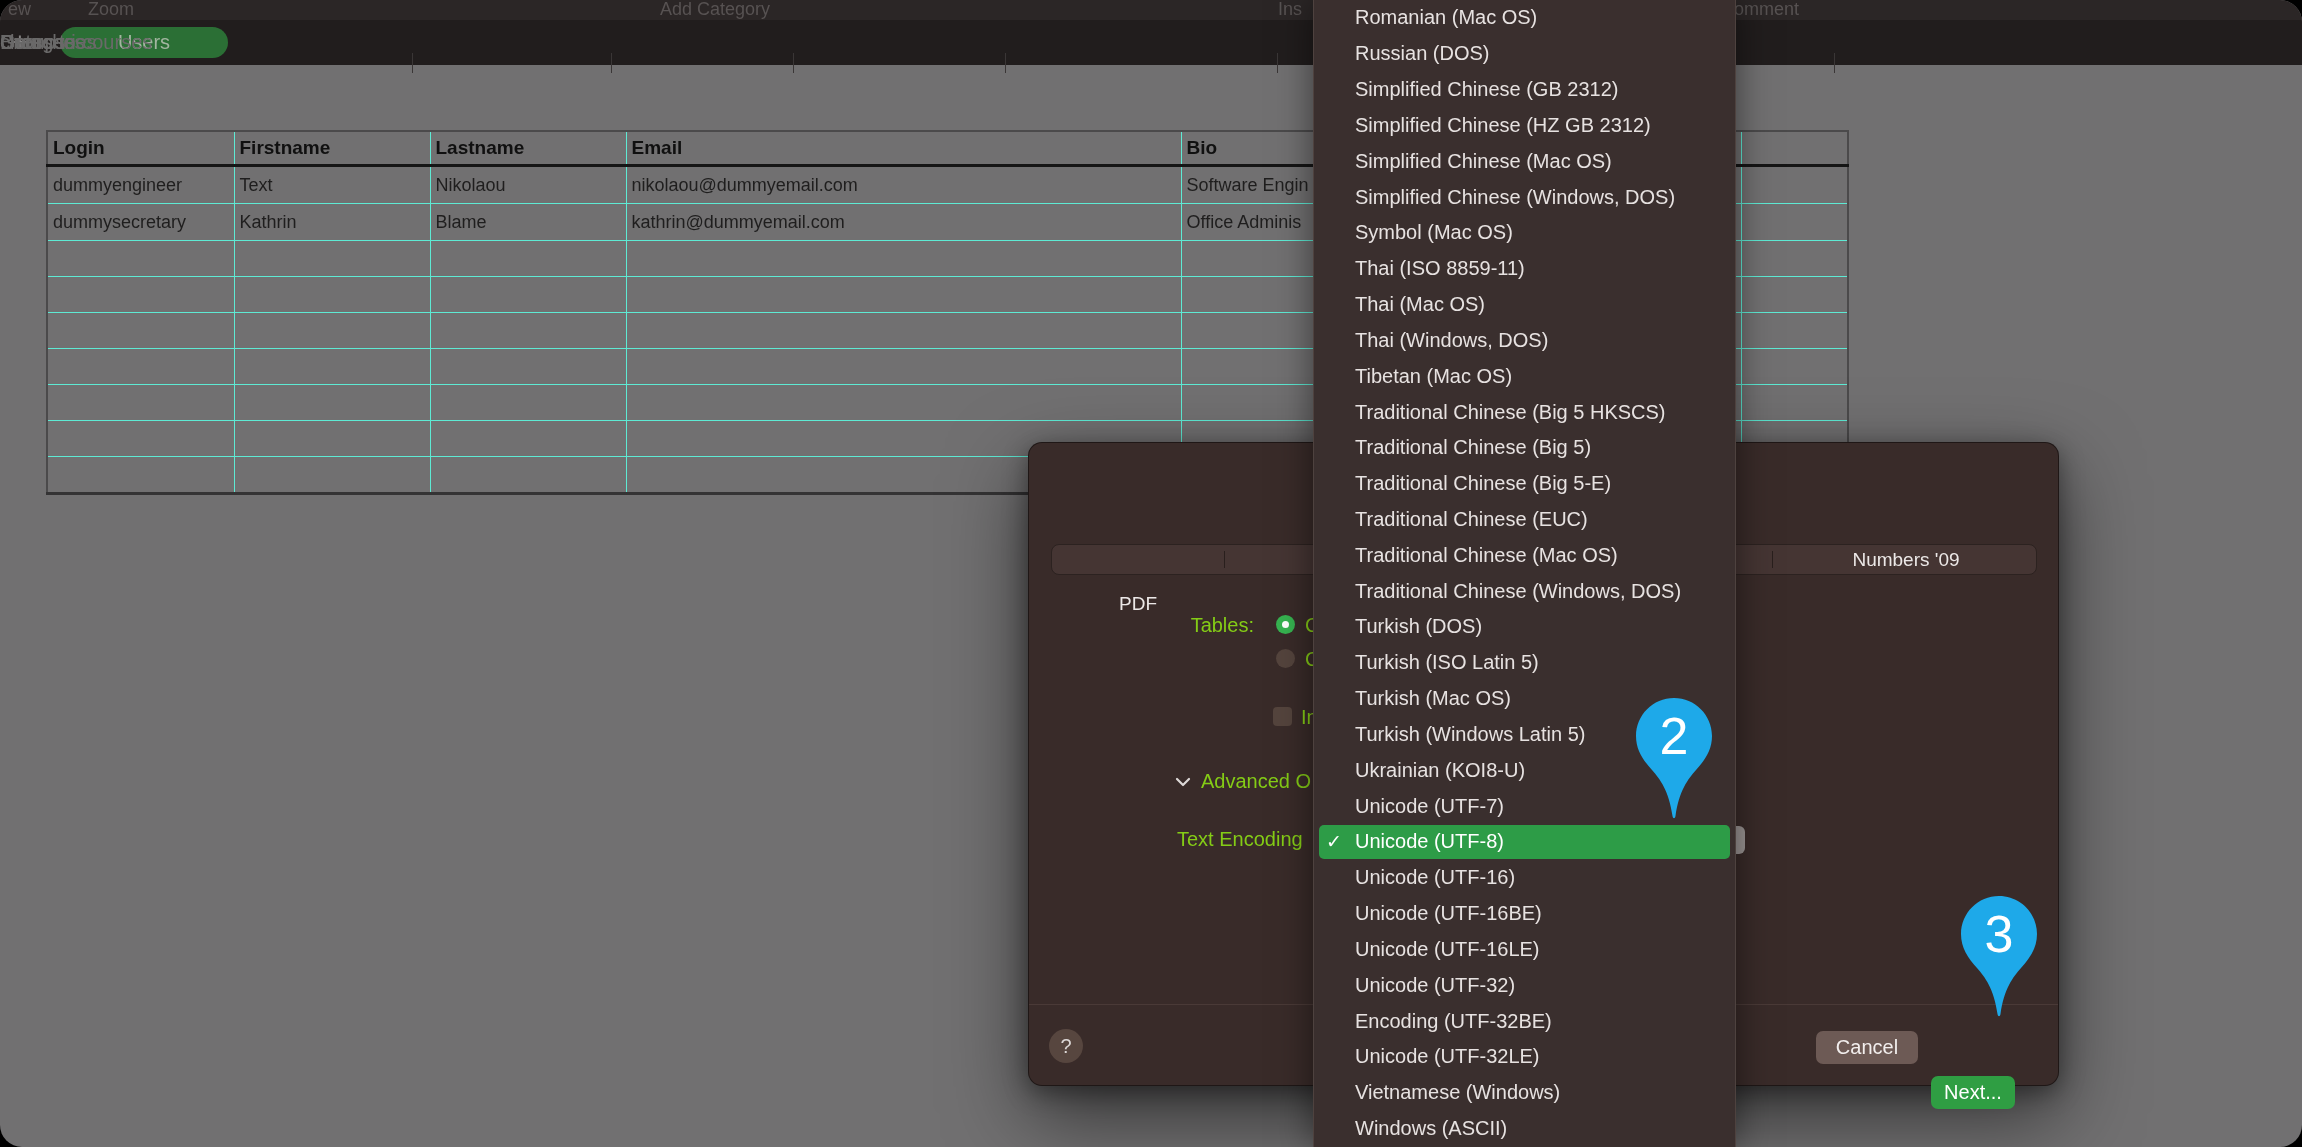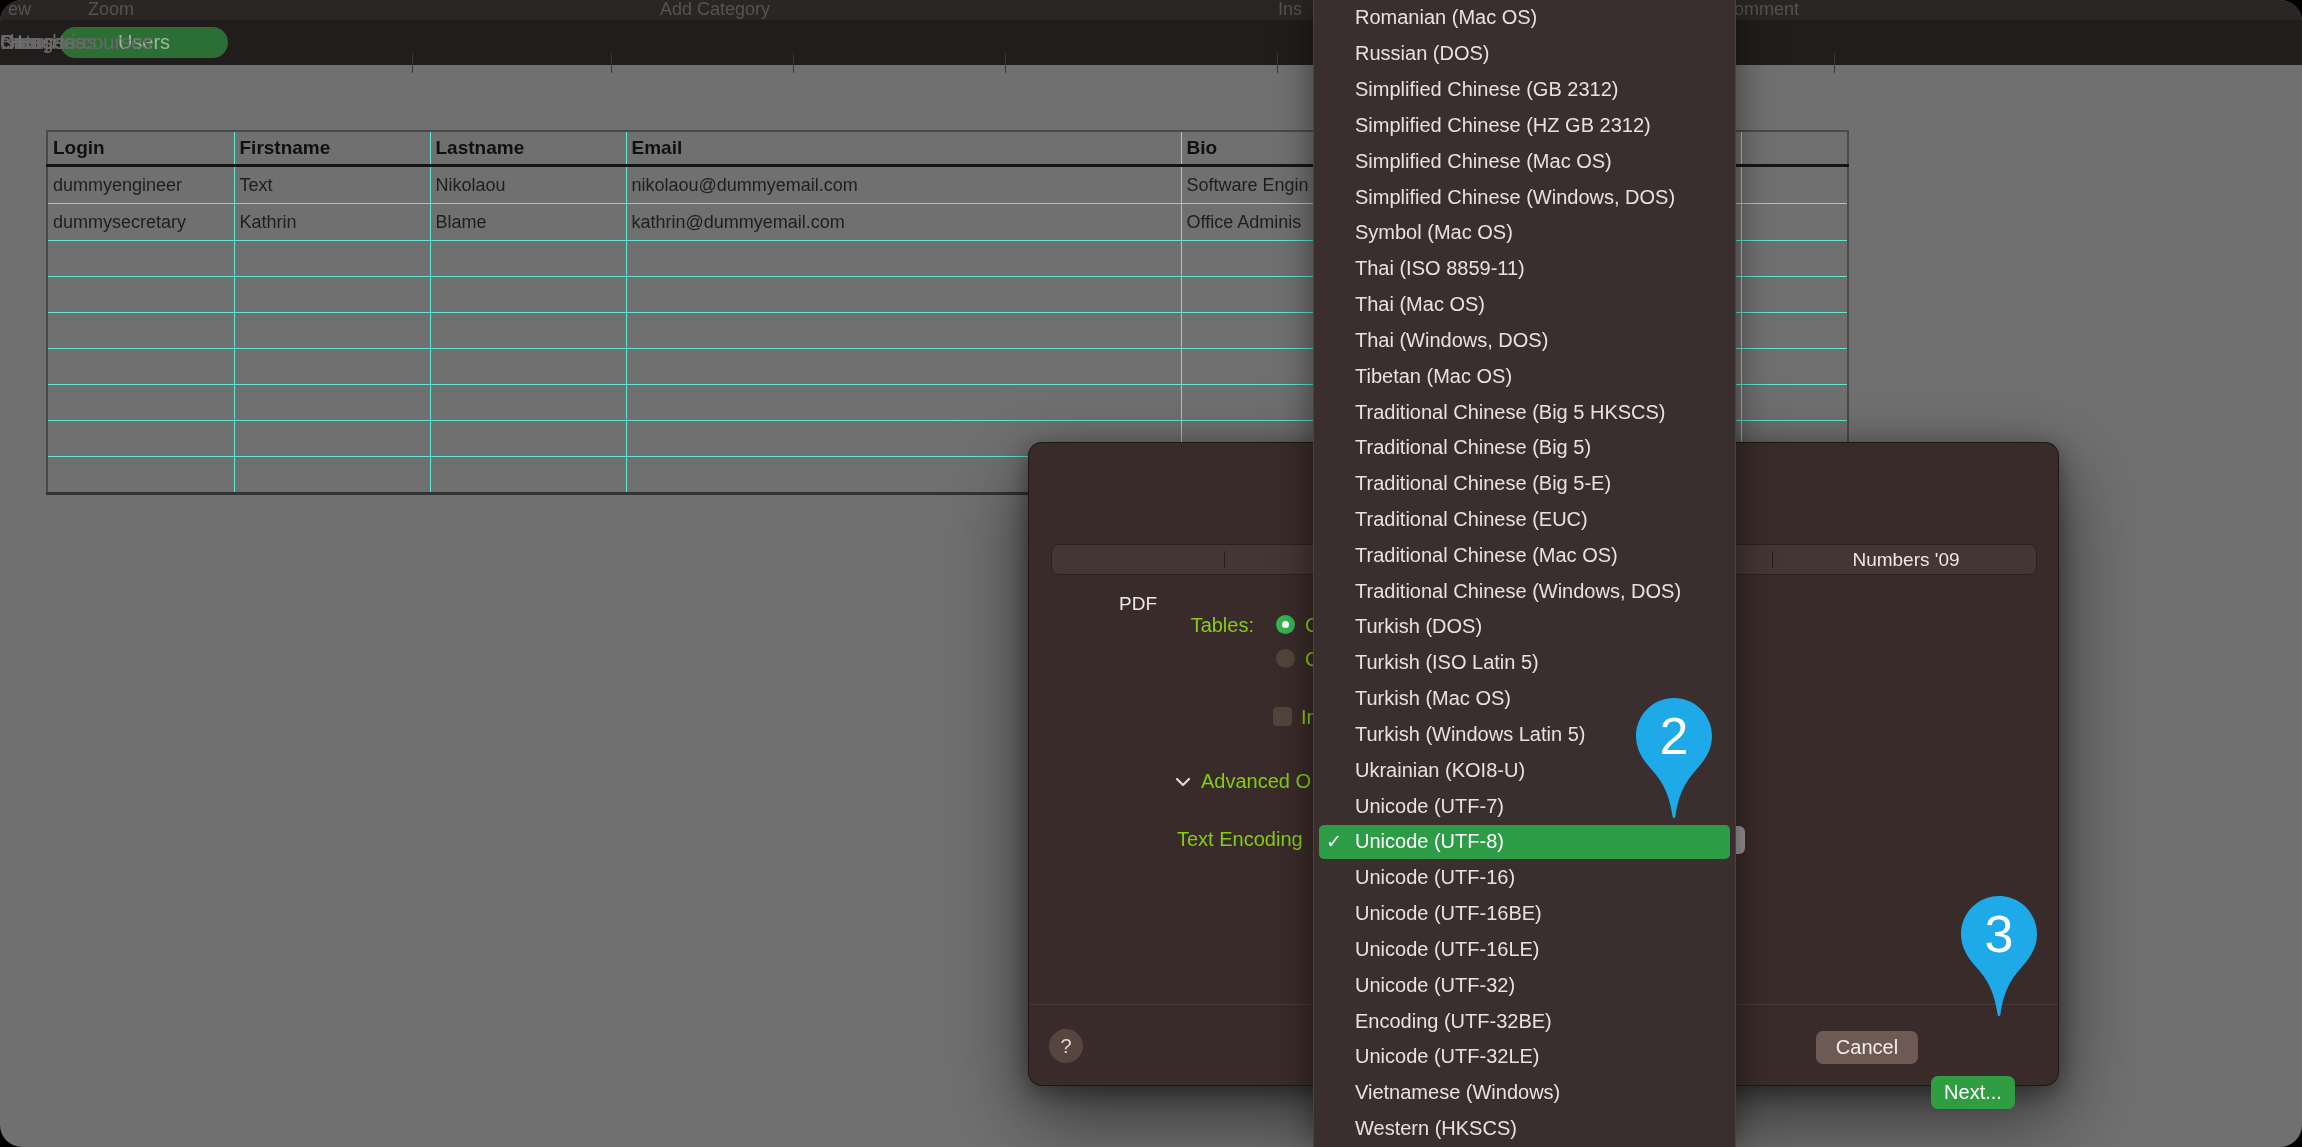--- a/index.html
+++ b/index.html
@@ -336,21 +336,21 @@
       <div class="mitem">
         <span>Encoding (UTF-32BE)</span>
       </div>
       <div class="mitem">
         <span>Unicode (UTF-32LE)</span>
       </div>
       <div class="mitem">
         <span>Vietnamese (Windows)</span>
       </div>
       <div class="mitem">
-        <span>Western (HKSCS)</span>
+        <span>Windows (ASCII)</span>
       </div>
     </div>
 
   <svg class="pin" style="left:1636px;top:698px;" viewBox="0 0 76 122">
     <path d="M38 0 C17 0 0 17 0 38 C0 52 7 62 16 72 C24 81 33 93 36.5 118 C37 121 39 121 39.5 118 C43 93 52 81 60 72 C69 62 76 52 76 38 C76 17 59 0 38 0 Z" fill="#1ea9e9"></path>
     <text x="38" y="56" text-anchor="middle" font-size="52" fill="#ffffff">2</text>
   </svg>
   <svg class="pin" style="left:1961px;top:896px;" viewBox="0 0 76 122">
     <path d="M38 0 C17 0 0 17 0 38 C0 52 7 62 16 72 C24 81 33 93 36.5 118 C37 121 39 121 39.5 118 C43 93 52 81 60 72 C69 62 76 52 76 38 C76 17 59 0 38 0 Z" fill="#1ea9e9"></path>
     <text x="38" y="56" text-anchor="middle" font-size="52" fill="#ffffff">3</text>

